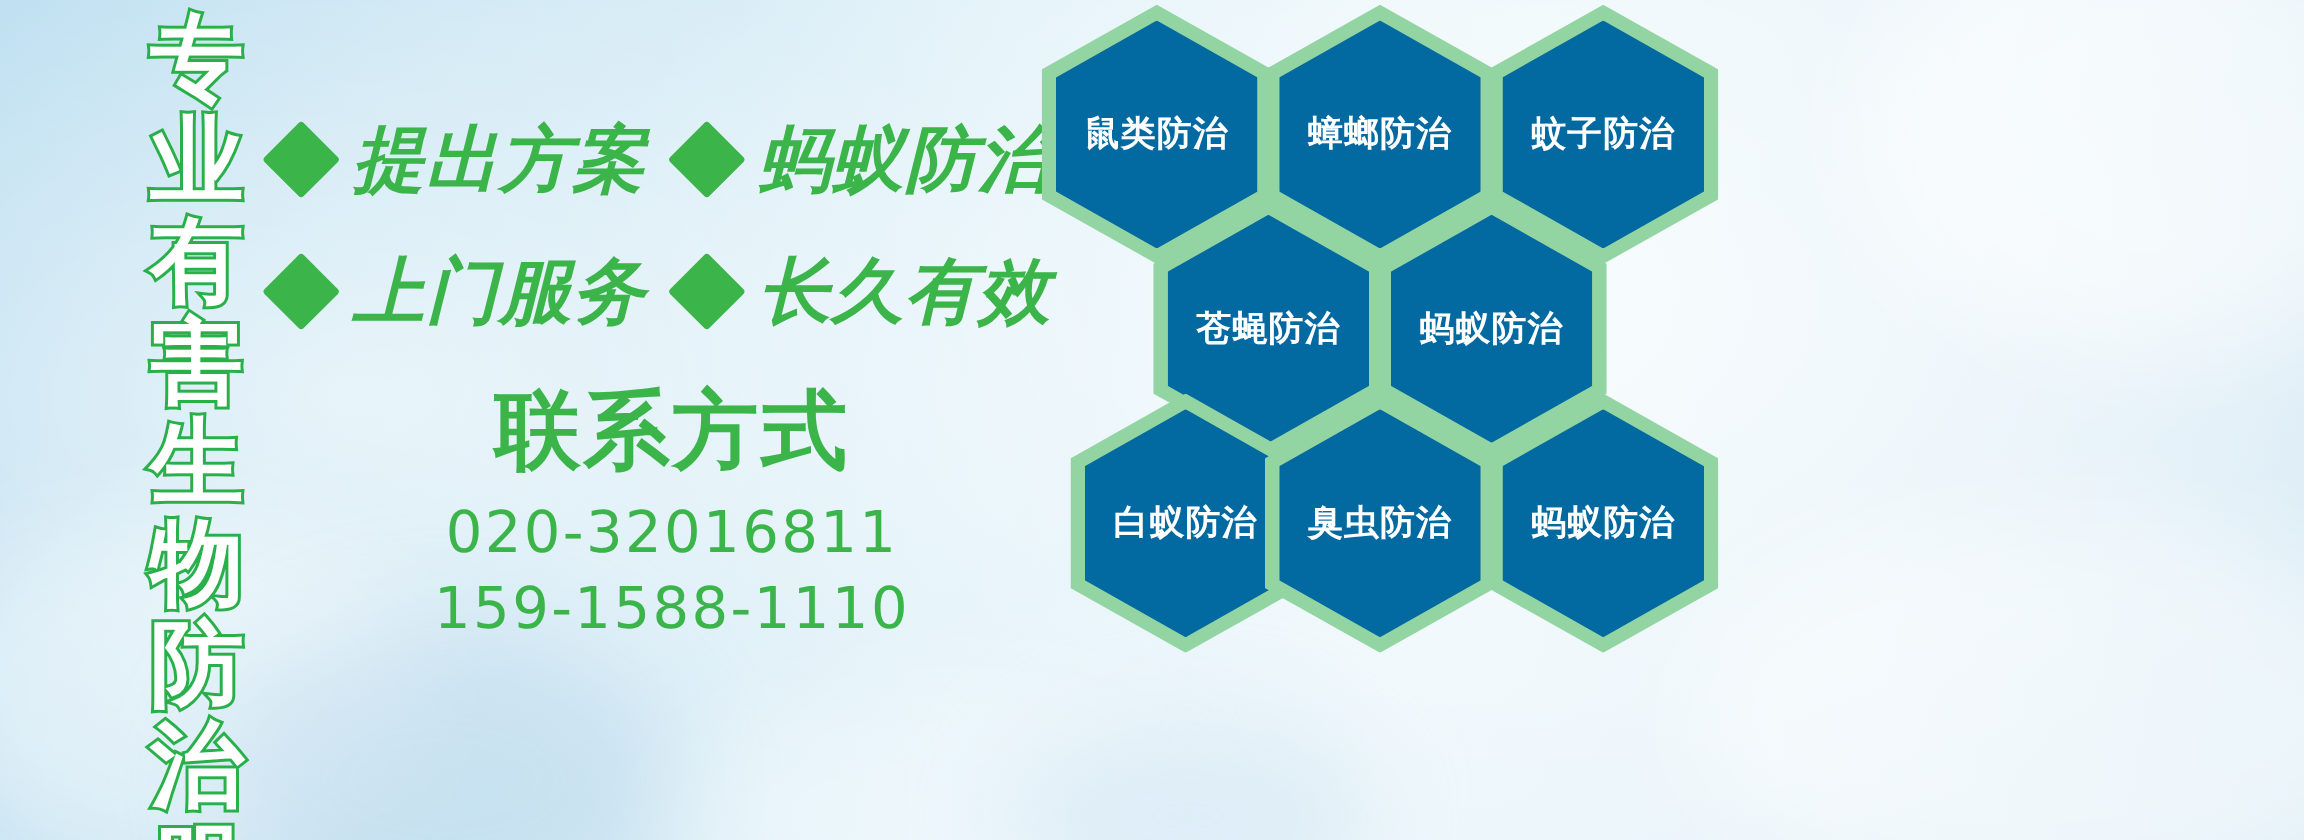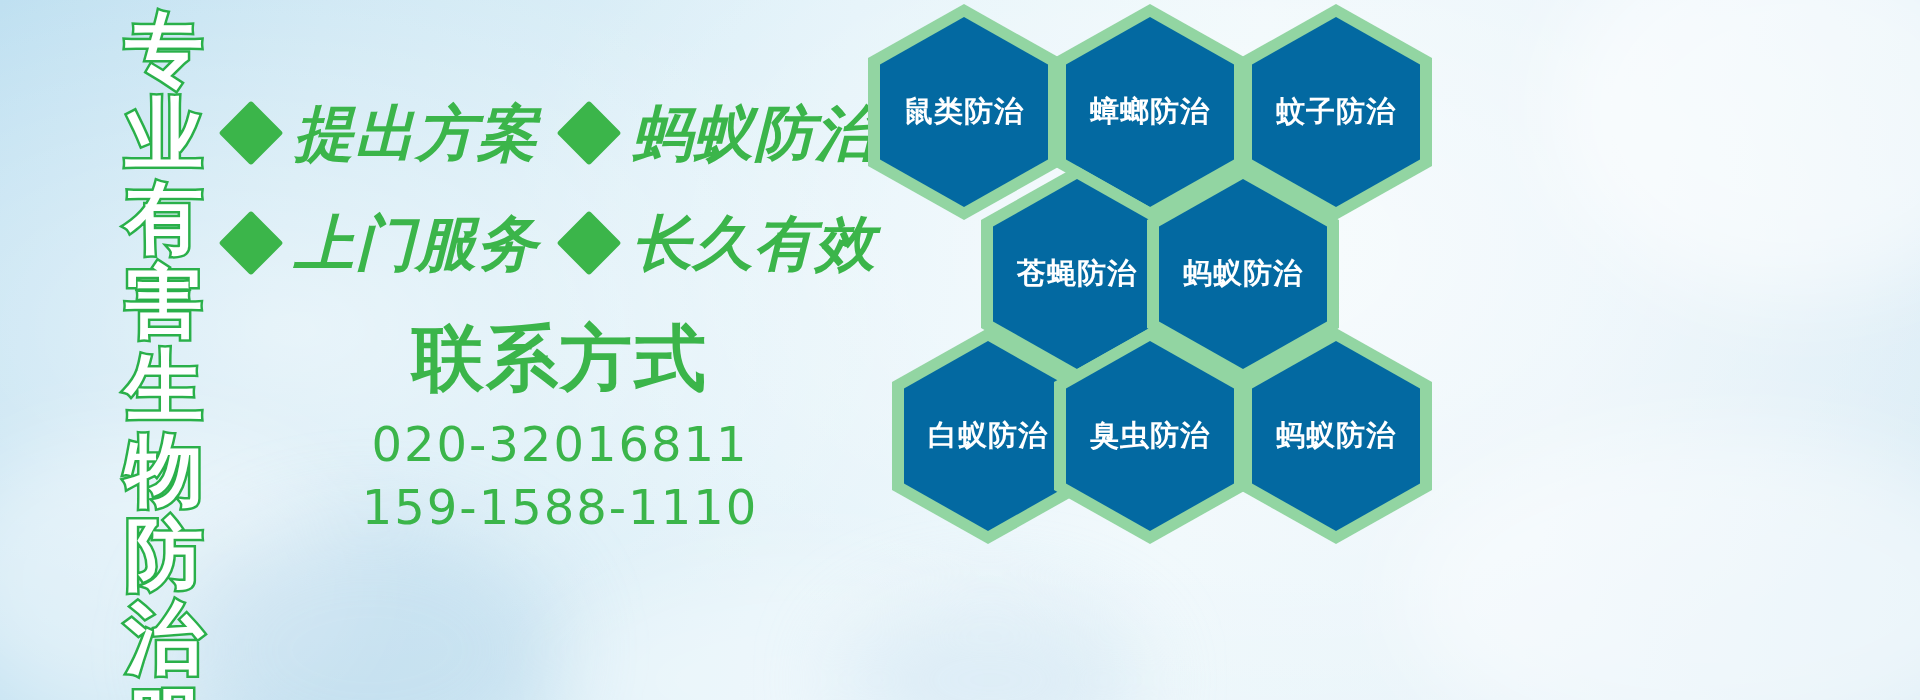--- a/index.html
+++ b/index.html
@@ -217,21 +217,21 @@
       <div class="hex-inner">
         <span class="hex-label">蟑螂防治</span>
       </div>
     </div>
     <div class="hex" style="left:380px; top:4px;">
       <div class="hex-inner">
         <span class="hex-label">蚊子防治</span>
       </div>
     </div>
 
-    <div class="hex" style="left:101px; top:166px;margin-left:20px;">
+    <div class="hex" style="left:101px; top:166px;">
       <div class="hex-inner">
         <span class="hex-label">苍蝇防治</span>
       </div>
     </div>
     <div class="hex" style="left:287px; top:166px;">
       <div class="hex-inner">
         <span class="hex-label">蚂蚁防治</span>
       </div>
     </div>
 

